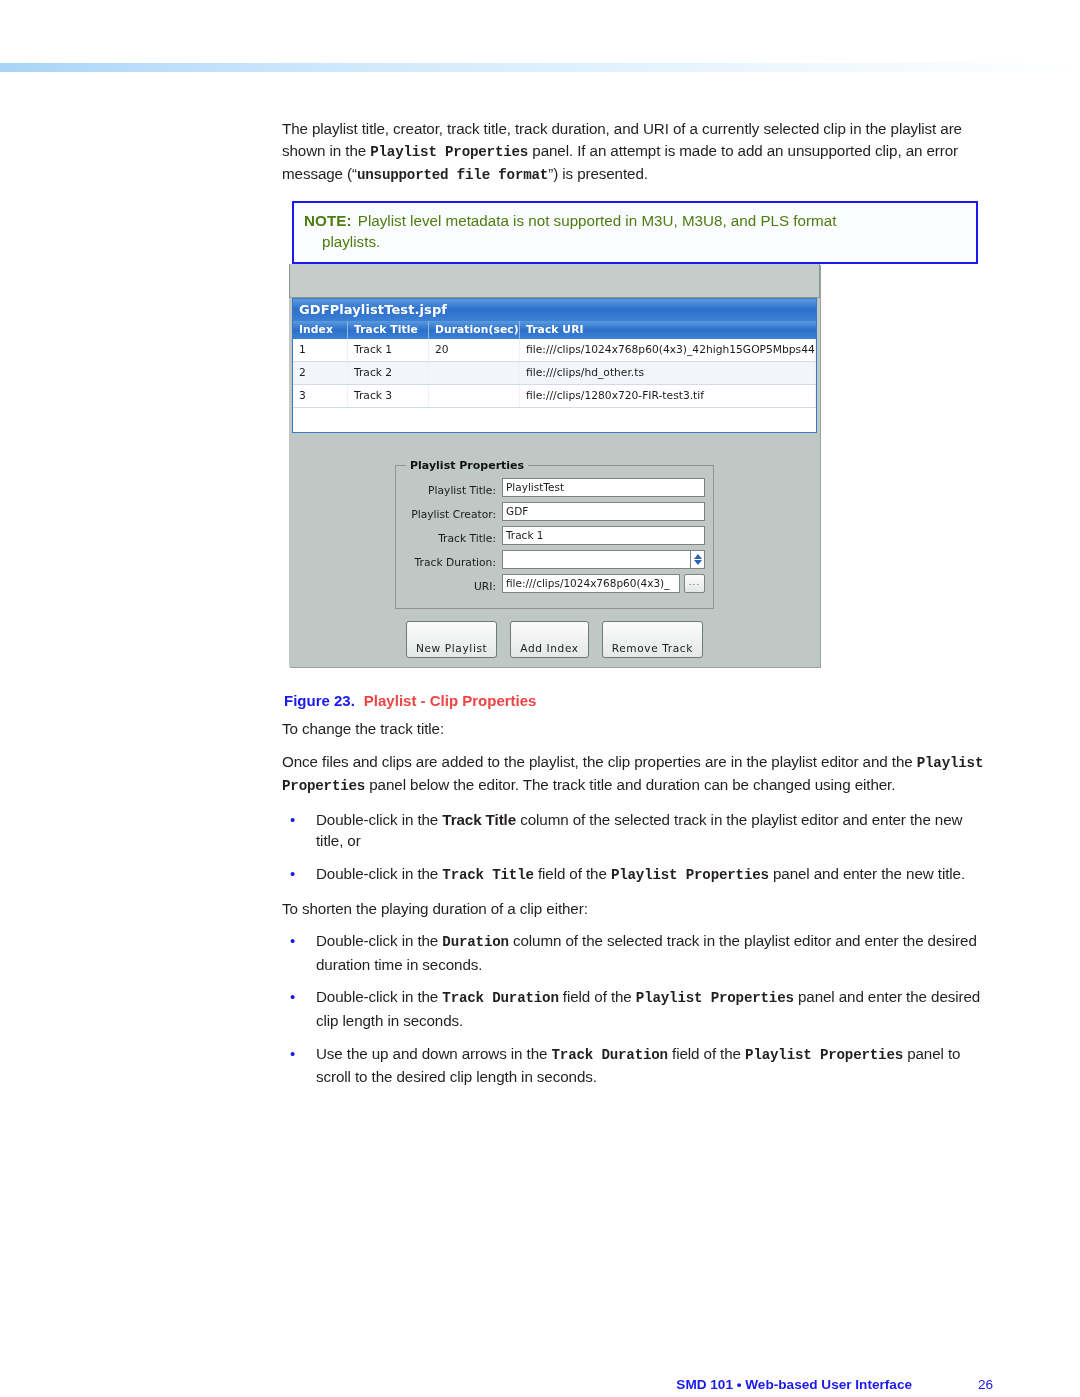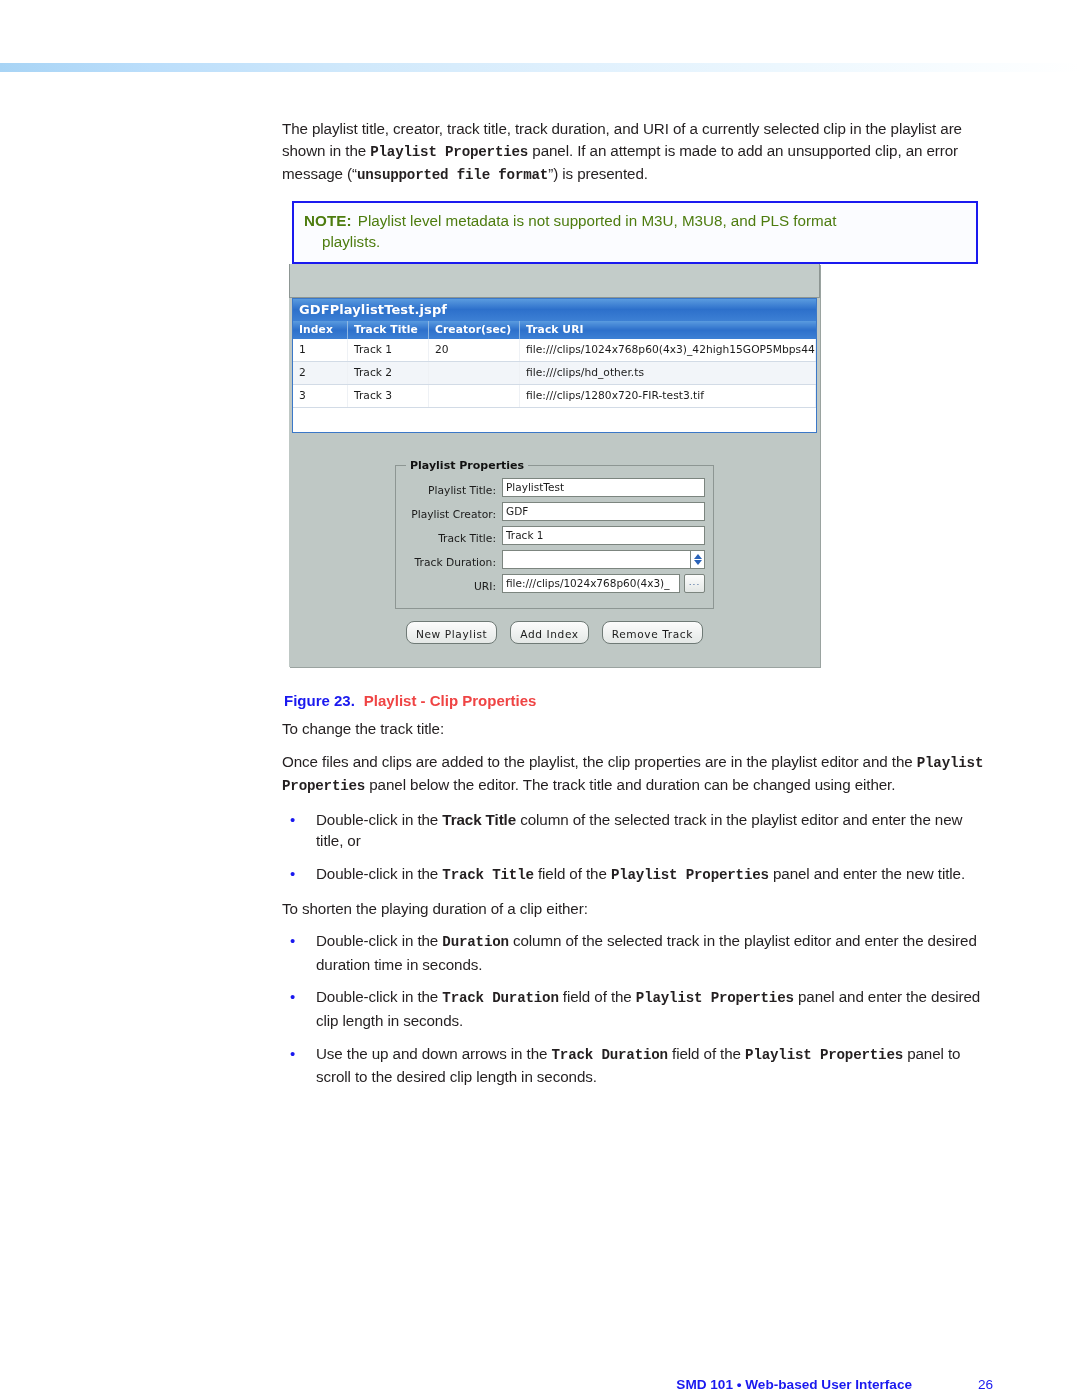--- a/index.html
+++ b/index.html
@@ -252,24 +252,24 @@
 
   .btn-row {
     display: flex;
     justify-content: center;
     gap: 13px;
     margin-top: 12px;
   }
   .sbtn {
     background: linear-gradient(to bottom, #fcfcfc, #e4e8e6);
     border: 1px solid #6f7a76;
-    border-radius: 8px;
+    border-radius: 3px;
     font-size: 10.6px;
     color: #1b1b1b;
-    padding: 6px 9px 3px 9px;
+    padding: 20px 9px 3px 9px;
     letter-spacing: 0.6px;
     white-space: nowrap;
   }
 
   
   .figcap {
     position: absolute;
     left: 284px;
     top: 692px;
     font-size: 15px;
@@ -355,21 +355,21 @@
 
   <div class="shot-toolbar"></div>
 
   <div class="tbl-wrap">
     <div class="tbl-filename">GDFPlaylistTest.jspf</div>
     <table class="plist">
       <thead>
         <tr>
           <th class="col-idx">Index</th>
           <th class="col-title">Track Title</th>
-          <th class="col-dur">Creator(sec)</th>
+          <th class="col-dur">Duration(sec)</th>
           <th>Track URI</th>
         </tr>
       </thead>
       <tbody>
         <tr class="plain">
           <td>1</td>
           <td>Track 1</td>
           <td>20</td>
           <td>file:///clips/1024x768p60(4x3)_42high15GOP5Mbps44k.MP4</td>
         </tr>

